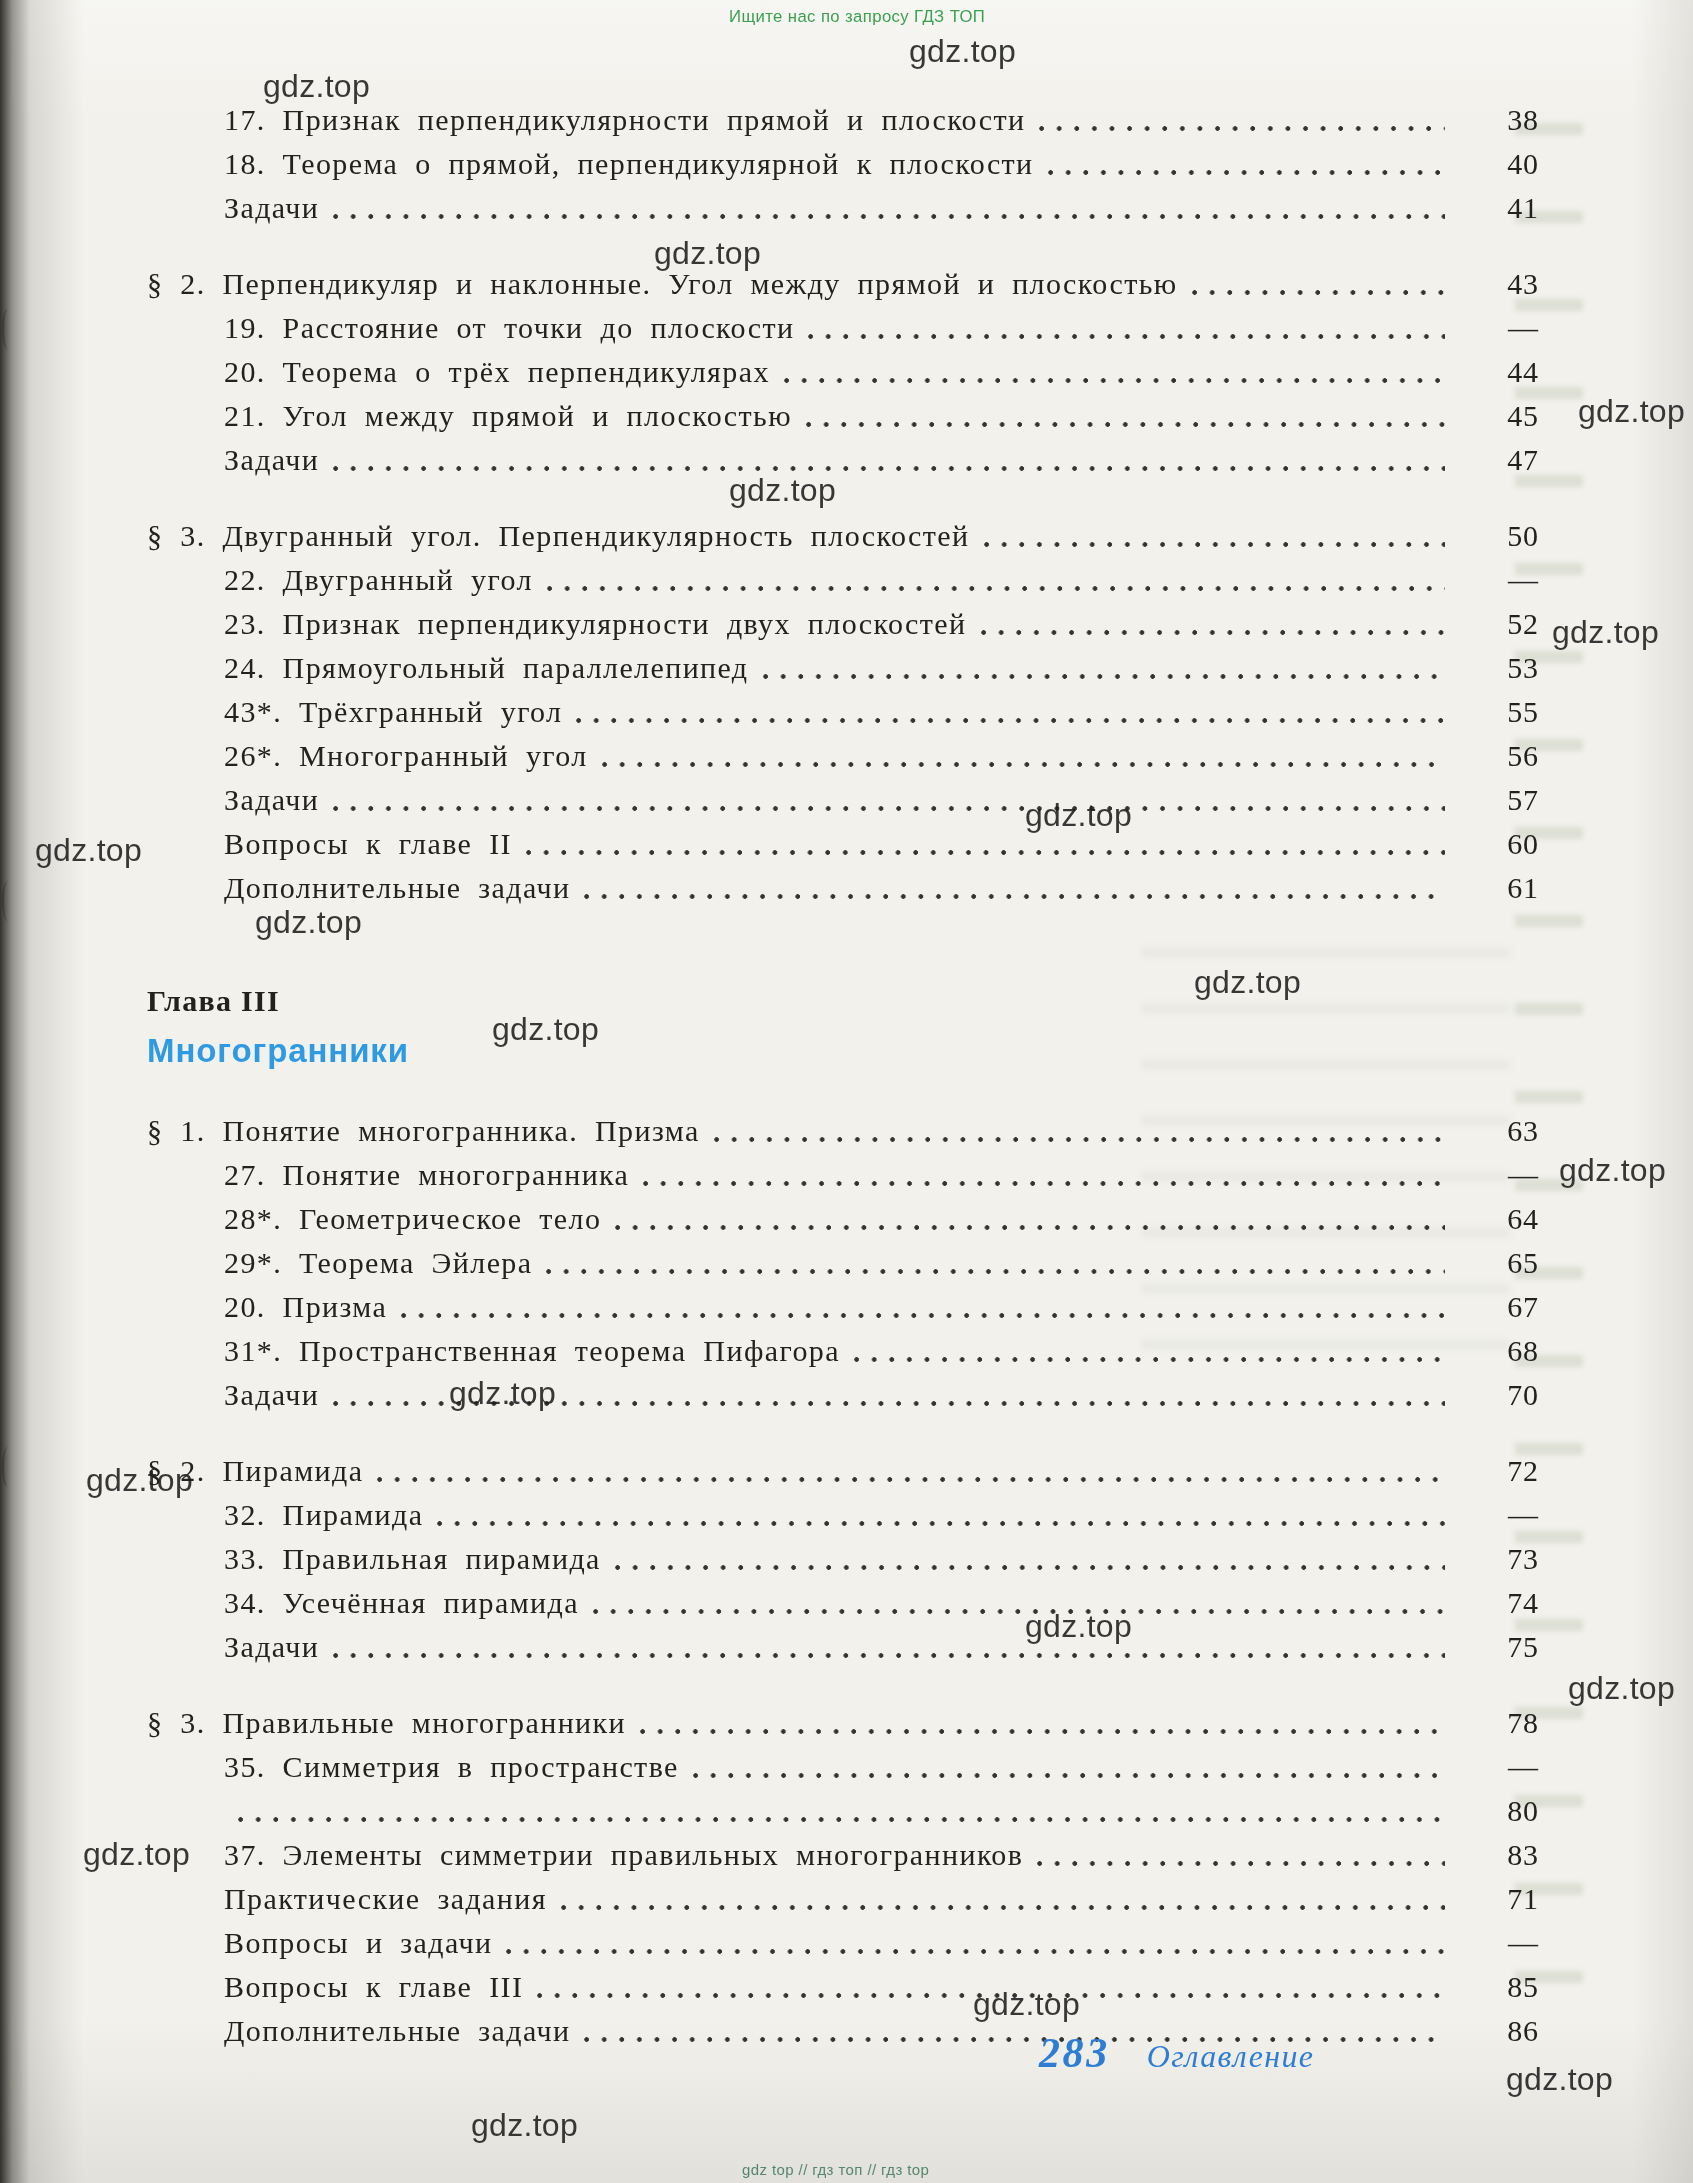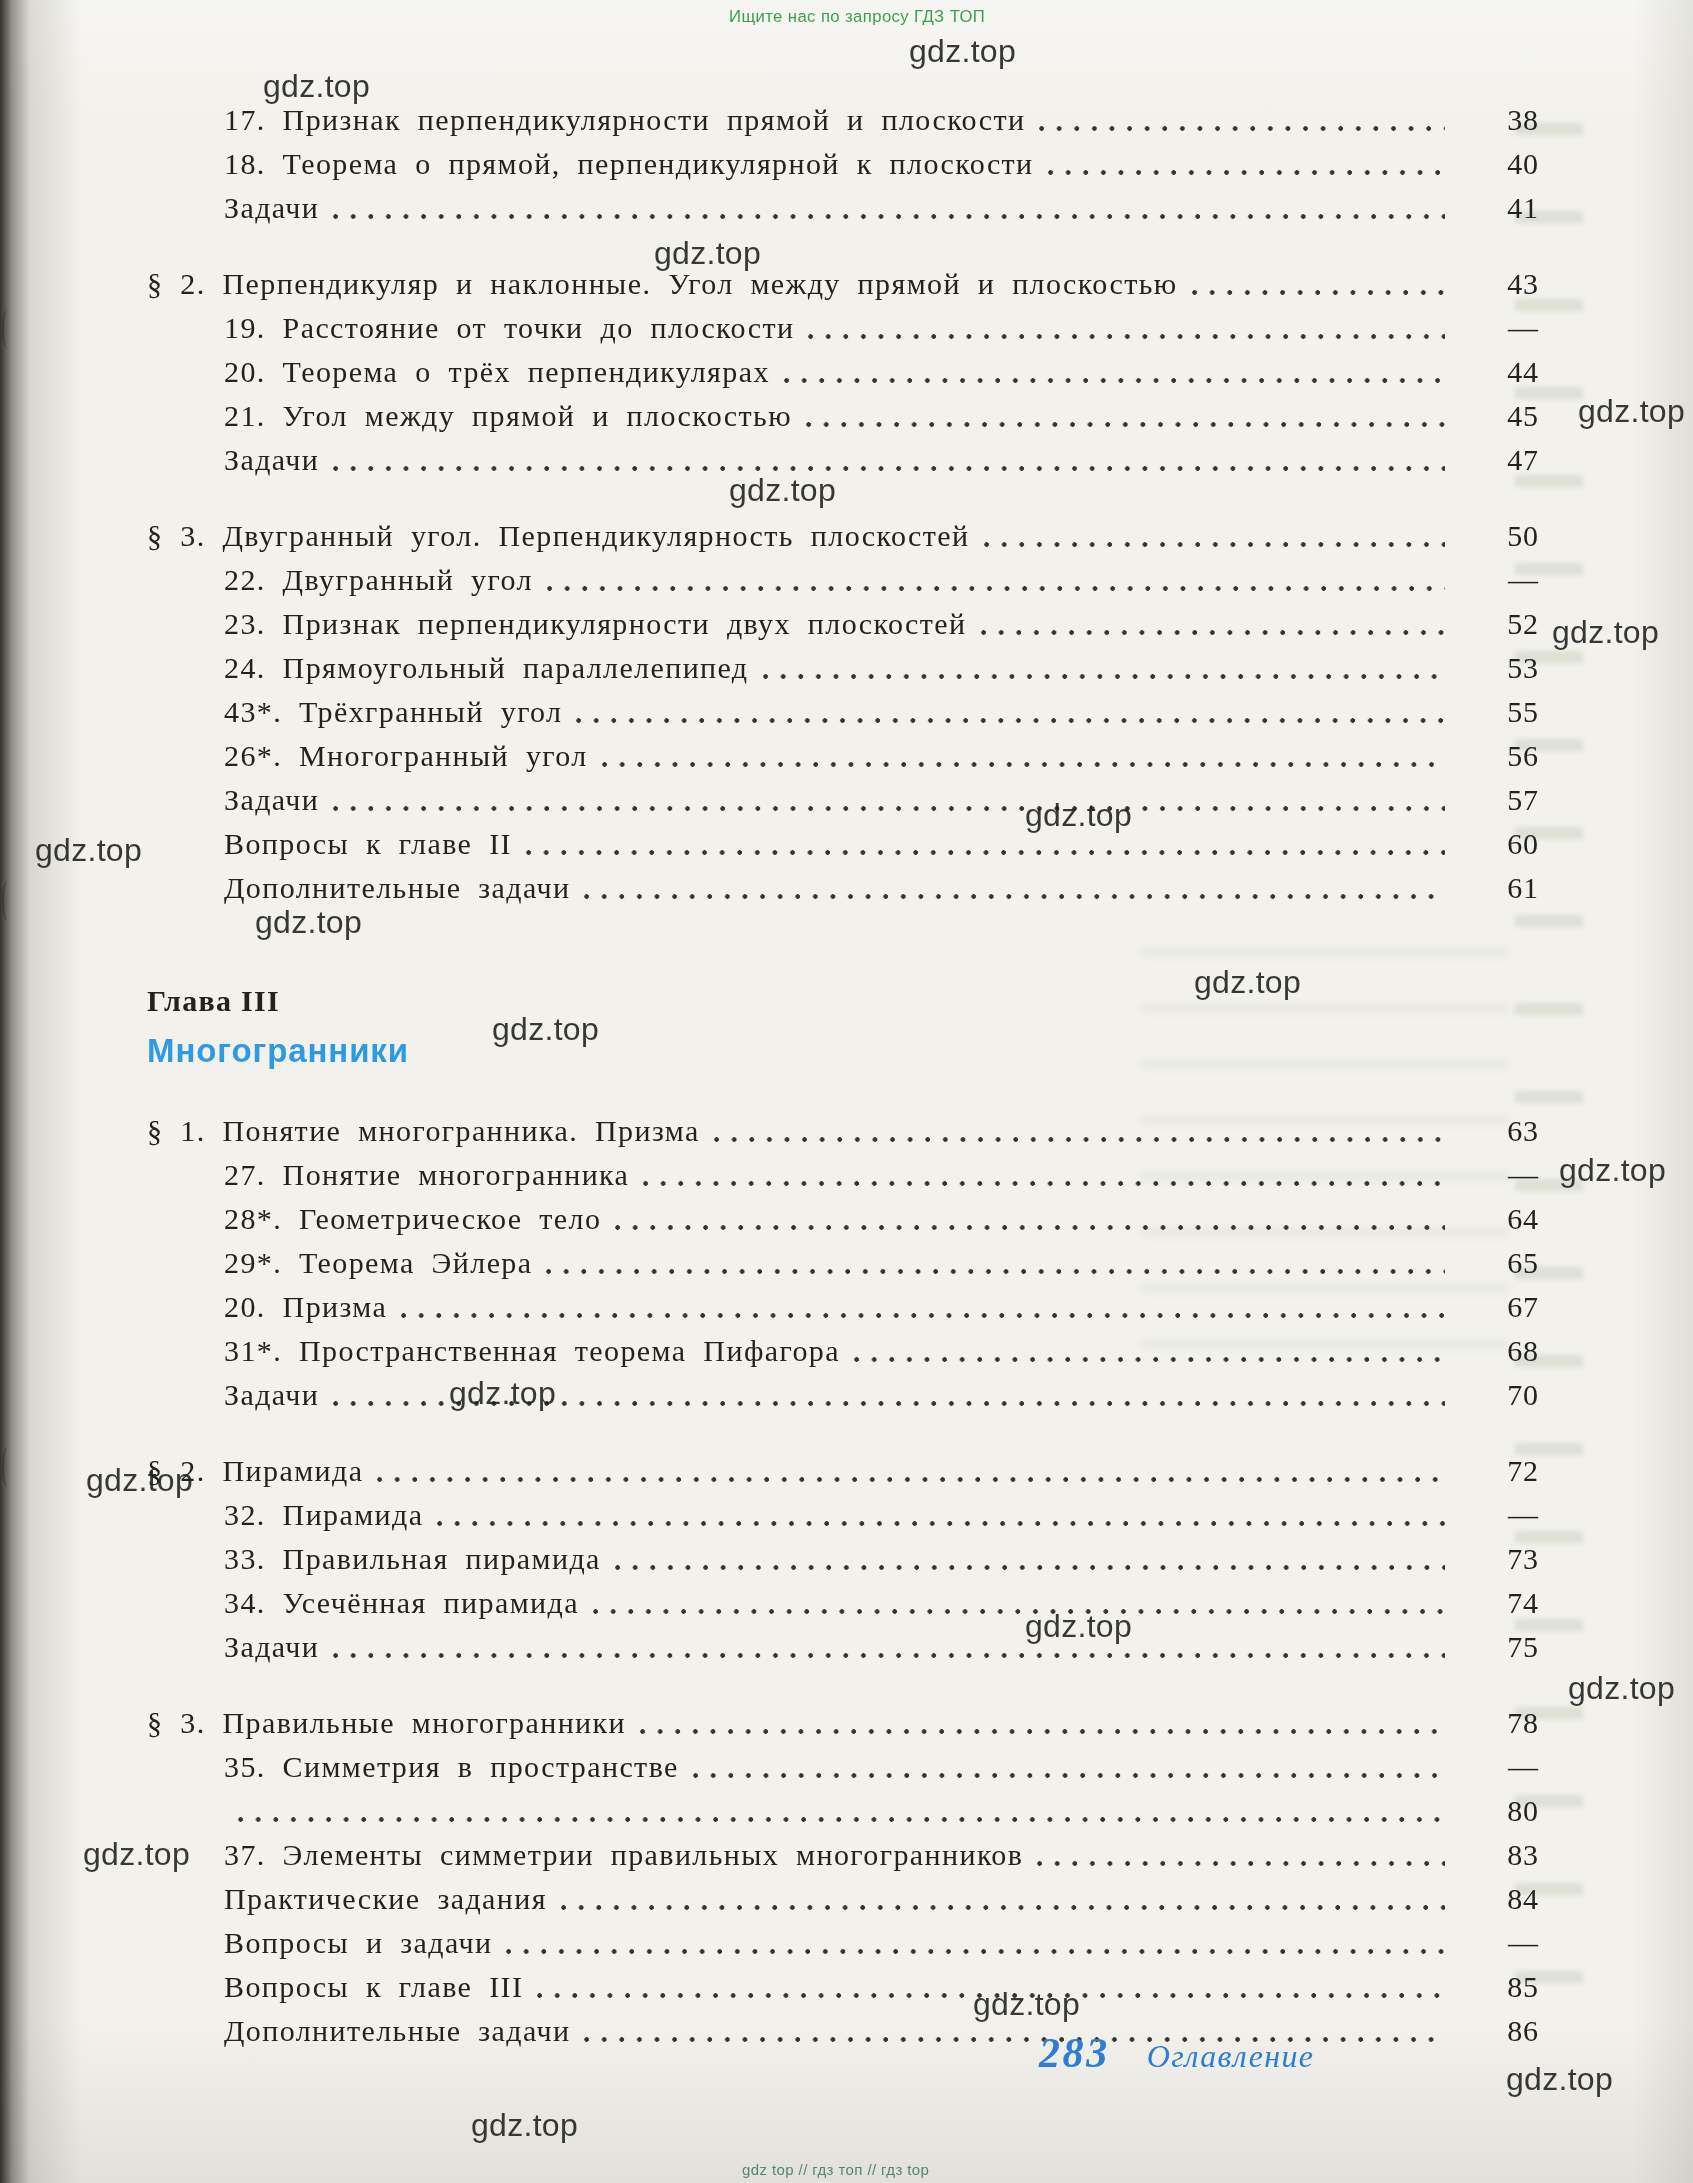--- a/index.html
+++ b/index.html
@@ -227,21 +227,21 @@
       <span class="pg">80</span>
     </div>
     <div class="row item">
       <span class="label">37. Элементы симметрии правильных многогранников</span>
       <span class="dots"></span>
       <span class="pg">83</span>
     </div>
     <div class="row item">
       <span class="label">Практические задания</span>
       <span class="dots"></span>
-      <span class="pg">84</span>
+      <span class="pg">71</span>
     </div>
     <div class="row item">
       <span class="label">Вопросы и задачи</span>
       <span class="dots"></span>
       <span class="pg">—</span>
     </div>
     <div class="row item">
       <span class="label">Вопросы к главе III</span>
       <span class="dots"></span>
       <span class="pg">85</span>

